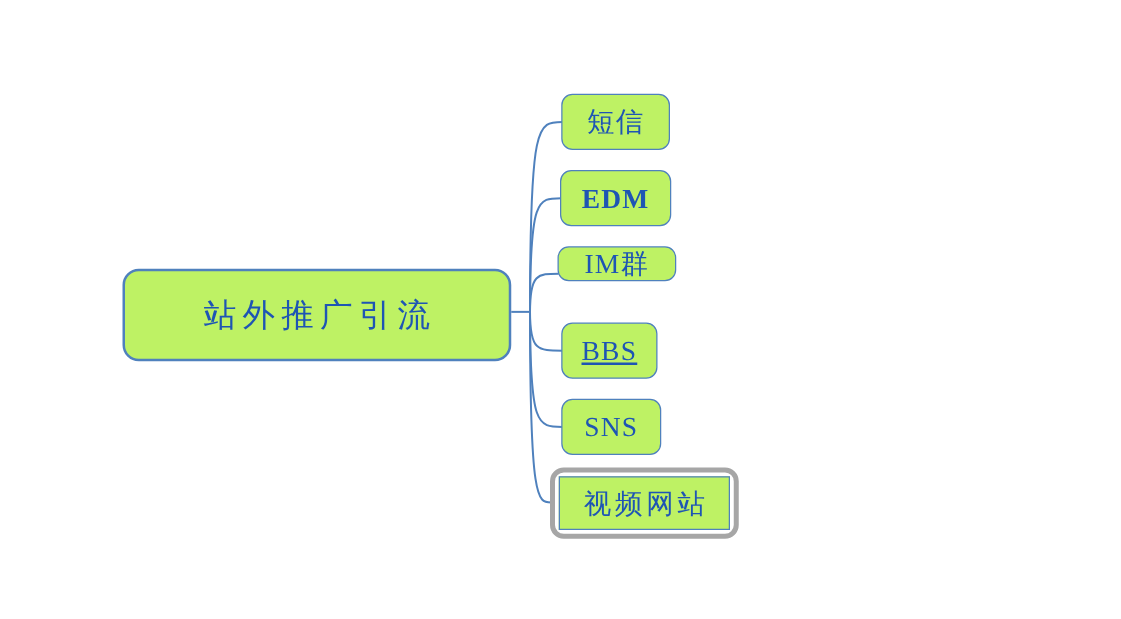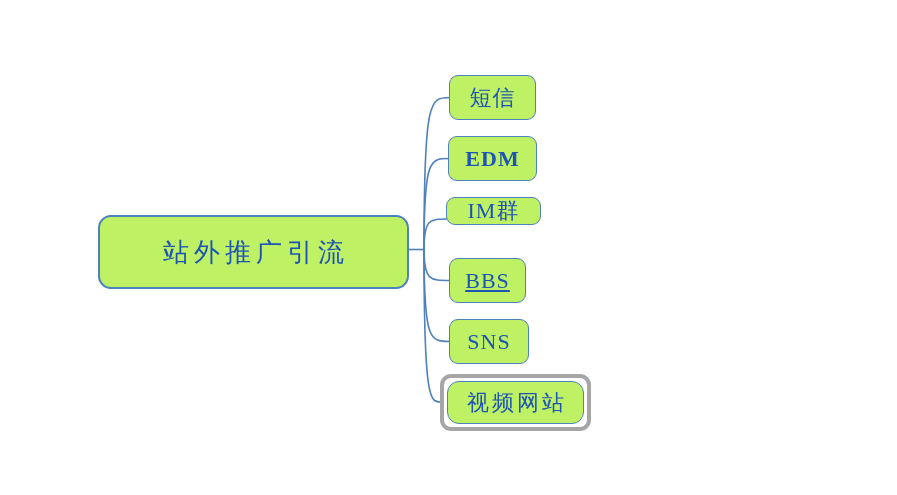--- a/index.html
+++ b/index.html
@@ -66,21 +66,21 @@
     height: 57px;
     border: 4px solid #a6a6a6;
     border-radius: 11px;
     padding: 3px;
     background: #ffffff;
   }
   .child-5 {
     position: static;
     width: 137px;
     height: 43px;
-    border-radius: 12px;
+    border-radius: 0;
     letter-spacing: 3px;
     text-indent: 3px;
   }
 </style>
 </head>
 <body>
 
 <div class="canvas">
 
   <svg class="connector-layer" viewBox="0 0 897 495" xmlns="http://www.w3.org/2000/svg">

